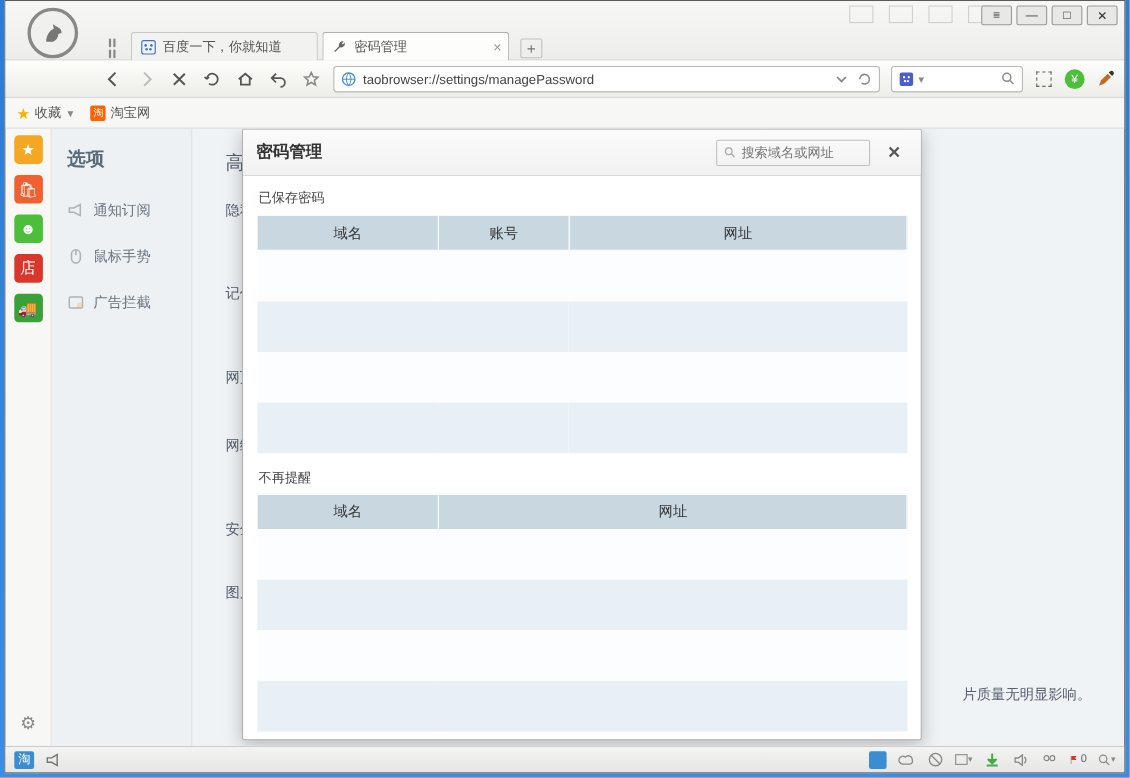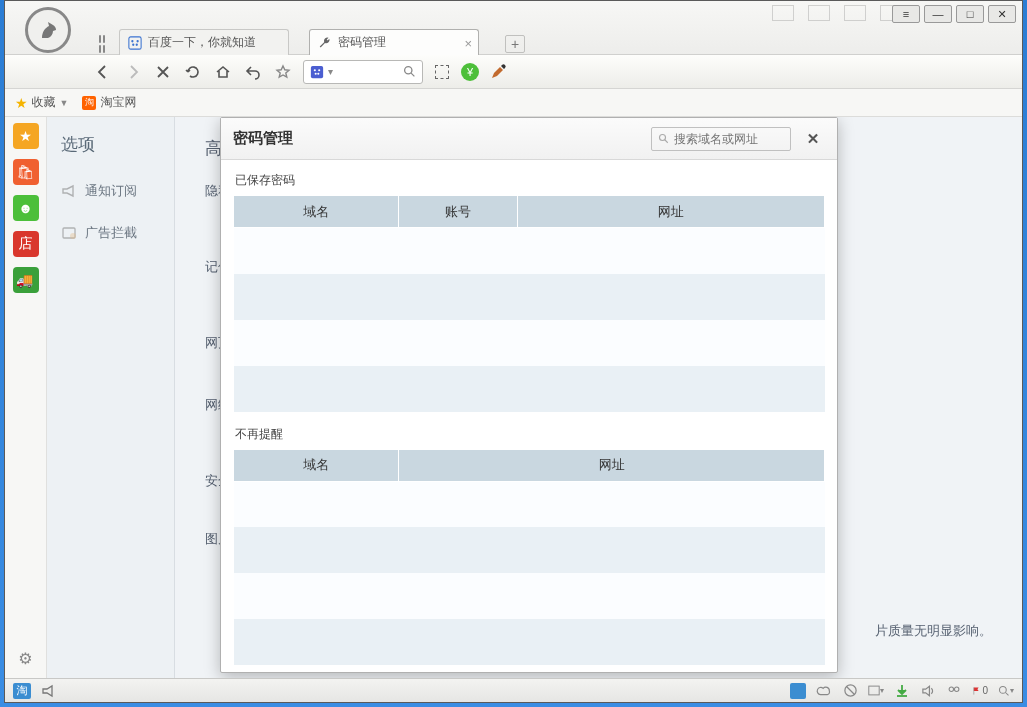--- a/index.html
+++ b/index.html
@@ -9,21 +9,21 @@
 .window { position: absolute; top: 0; left: 4px; right: 4px; bottom: 4px; background: #f5f5f3; border: 1px solid #5a5a5a; display: flex; flex-direction: column; }
 
 
 .titlebar { height: 54px; display: flex; align-items: stretch; background: linear-gradient(180deg, #f7f7f5 0%, #ededeb 100%); border-bottom: 1px solid #d0d0ce; }
 .titlebar-left { width: 80px; display: flex; align-items: center; justify-content: center; }
 .logo-circle { width: 46px; height: 46px; border-radius: 50%; border: 3px solid #888; display: flex; align-items: center; justify-content: center; background: #f0f0ee; margin-left: 6px; margin-top: 4px; position: relative; }
 .logo-horse { width: 24px; height: 24px; }
 .grid-icon { width: 18px; height: 18px; display: grid; grid-template-columns: 1fr 1fr; grid-template-rows: 1fr 1fr; gap: 2px; margin: 0 8px; align-self: center; }
 .grid-icon span { background: #888; border-radius: 1px; }
 .tabs-row { position: absolute; top: 28px; left: 114px; right: 100px; height: 26px; display: flex; align-items: end; }
-.tab { height: 26px; padding: 0 28px 0 8px; margin-right: 20px; background: #f2f2f0; border: 1px solid #c8c8c6; border-bottom: none; border-radius: 3px 3px 0 0; display: flex; align-items: center; font-size: 12px; color: #555; position: relative; min-width: 170px; max-width: 200px; }
+.tab { height: 26px; padding: 0 28px 0 8px; margin-right: 4px; background: #f2f2f0; border: 1px solid #c8c8c6; border-bottom: none; border-radius: 3px 3px 0 0; display: flex; align-items: center; font-size: 12px; color: #555; position: relative; min-width: 170px; max-width: 200px; }
 .tab.active { background: #fdfdfc; border-color: #b0b0ae; }
 .tab-icon { width: 14px; height: 14px; margin-right: 6px; flex-shrink: 0; }
 .tab-close { position: absolute; right: 6px; top: 50%; transform: translateY(-50%); color: #999; font-size: 13px; }
 .new-tab-btn { width: 20px; height: 18px; border: 1px solid #c0c0be; border-radius: 2px; display: flex; align-items: center; justify-content: center; color: #777; margin-left: 6px; margin-bottom: 2px; font-size: 14px; }
 .window-controls { position: absolute; top: 4px; right: 6px; display: flex; gap: 0; }
 .win-btn { width: 28px; height: 18px; border: 1px solid #999; border-radius: 2px; margin-left: 4px; display: flex; align-items: center; justify-content: center; font-size: 11px; color: #333; background: #e8e8e6; }
 .toolbar-icons-top { position: absolute; top: 4px; right: 120px; display: flex; gap: 14px; opacity: .25; }
 .toolbar-icons-top div { width: 22px; height: 16px; border: 1px solid #666; }
 
 
@@ -44,21 +44,21 @@
 .star-gold { color: #f5b400; font-size: 14px; }
 .taobao-icon { width: 14px; height: 14px; background: #ff6200; border-radius: 2px; display: inline-flex; align-items: center; justify-content: center; color: #fff; font-size: 9px; }
 
 
 .main { flex: 1; display: flex; overflow: hidden; position: relative; }
 .left-rail { width: 42px; background: #f7f7f5; border-right: 1px solid #e0e0de; display: flex; flex-direction: column; align-items: center; padding-top: 6px; gap: 10px; position: relative; }
 .rail-box { width: 26px; height: 26px; border-radius: 4px; display: flex; align-items: center; justify-content: center; font-size: 14px; color: #fff; }
 .rail-gear { position: absolute; bottom: 10px; color: #888; }
 
 .sidebar { width: 128px; background: #edf1f4; border-right: 1px solid #d8dde2; padding-top: 10px; }
-.sidebar-title { font-size: 17px; color: #5a6a78; padding: 6px 14px 14px; font-weight: 400; }
+.sidebar-title { font-size: 17px; color: #5a6a78; padding: 6px 14px 14px; font-weight: 700; }
 .sidebar-item { display: flex; align-items: center; gap: 8px; padding: 12px 14px; font-size: 13px; color: #6a7580; position: relative; }
 .sidebar-item.active { color: #3a4550; }
 .sidebar-item.active::after { content: ""; position: absolute; right: 0; top: 8px; bottom: 8px; width: 3px; background: #5aa0dc; }
 .sidebar-icn { width: 16px; height: 16px; opacity: .6; }
 
 .content { flex: 1; background: #f0f3f6; padding: 20px 30px; position: relative; overflow: hidden; }
 .content-title { font-size: 17px; color: #556070; margin-bottom: 22px; }
 .section-label { font-size: 13px; color: #556070; margin-bottom: 58px; }
 .content-hint { position: absolute; right: 30px; bottom: 38px; font-size: 13px; color: #556070; }
 
@@ -171,20 +171,35 @@
     <div class="nav-btn">
         <svg viewBox="0 0 16 16">
           <path fill="none" stroke="#555" stroke-width="1.6" d="M6 3 2 7l4 4M2 7h8a4 4 0 0 1 0 8"></path>
         </svg>
       </div>
     <div class="nav-btn">
         <svg viewBox="0 0 16 16">
           <path fill="none" stroke="#888" stroke-width="1.4" d="M8 2l1.8 3.8 4.2.4-3.2 2.8 1 4.2L8 11l-3.8 2.2 1-4.2L2 6.2l4.2-.4z"></path>
         </svg>
       </div>
+    <div class="addressbar">
+      <svg class="globe" viewBox="0 0 16 16">
+          <circle cx="8" cy="8" r="6.5" fill="none" stroke="#3b8dd1" stroke-width="1.3"></circle>
+          <path fill="none" stroke="#3b8dd1" stroke-width="1" d="M1.5 8h13M8 1.5c3 3 3 10 0 13M8 1.5c-3 3-3 10 0 13"></path>
+        </svg>
+      <span>taobrowser://settings/managePassword</span>
+      <div class="addr-right">
+        <svg width="12" height="12" viewBox="0 0 12 12">
+            <path fill="none" stroke="#888" stroke-width="1.6" d="M2 4l4 4 4-4"></path>
+          </svg>
+        <svg width="14" height="14" viewBox="0 0 16 16">
+            <path fill="none" stroke="#888" stroke-width="1.6" d="M3 8a5 5 0 1 1 2 4"></path>
+          </svg>
+      </div>
+    </div>
     <div class="searchbox">
       <svg width="14" height="14" viewBox="0 0 16 16">
           <rect x="1" y="1" width="14" height="14" rx="2" fill="#4b5ed1"></rect>
           <circle cx="5.5" cy="6" r="1.2" fill="#fff"></circle>
           <circle cx="10.5" cy="6" r="1.2" fill="#fff"></circle>
           <circle cx="6.5" cy="10" r="1.2" fill="#fff"></circle>
           <circle cx="9.5" cy="10" r="1.2" fill="#fff"></circle>
         </svg>
       <span style="margin-left:4px;color:#888;font-size:10px">▾</span>
       <svg width="13" height="13" viewBox="0 0 16 16" style="margin-left:auto">
@@ -228,20 +243,27 @@
       <div class="rail-gear">⚙</div>
     </div>
 
     <div class="sidebar">
       <div class="sidebar-title">选项</div>
       <div class="sidebar-item">
           <svg class="sidebar-icn" viewBox="0 0 16 16">
             <path fill="none" stroke="#888" stroke-width="1.4" d="M2 6h4l6-3v10l-6-3H2z"></path>
           </svg>
           <span>通知订阅</span>
+        </div>
+      <div class="sidebar-item">
+          <svg class="sidebar-icn" viewBox="0 0 16 16">
+            <rect x="4" y="2" width="8" height="12" rx="4" fill="none" stroke="#888" stroke-width="1.4"></rect>
+            <line x1="8" y1="2" x2="8" y2="7" stroke="#888" stroke-width="1.4"></line>
+          </svg>
+          <span>鼠标手势</span>
         </div>
       <div class="sidebar-item">
           <svg class="sidebar-icn" viewBox="0 0 16 16">
             <rect x="2" y="3" width="12" height="10" rx="1" fill="none" stroke="#888" stroke-width="1.3"></rect>
             <circle cx="12" cy="11" r="3" fill="#d94" opacity=".4"></circle>
           </svg>
           <span>广告拦截</span>
         </div>
     </div>
 

